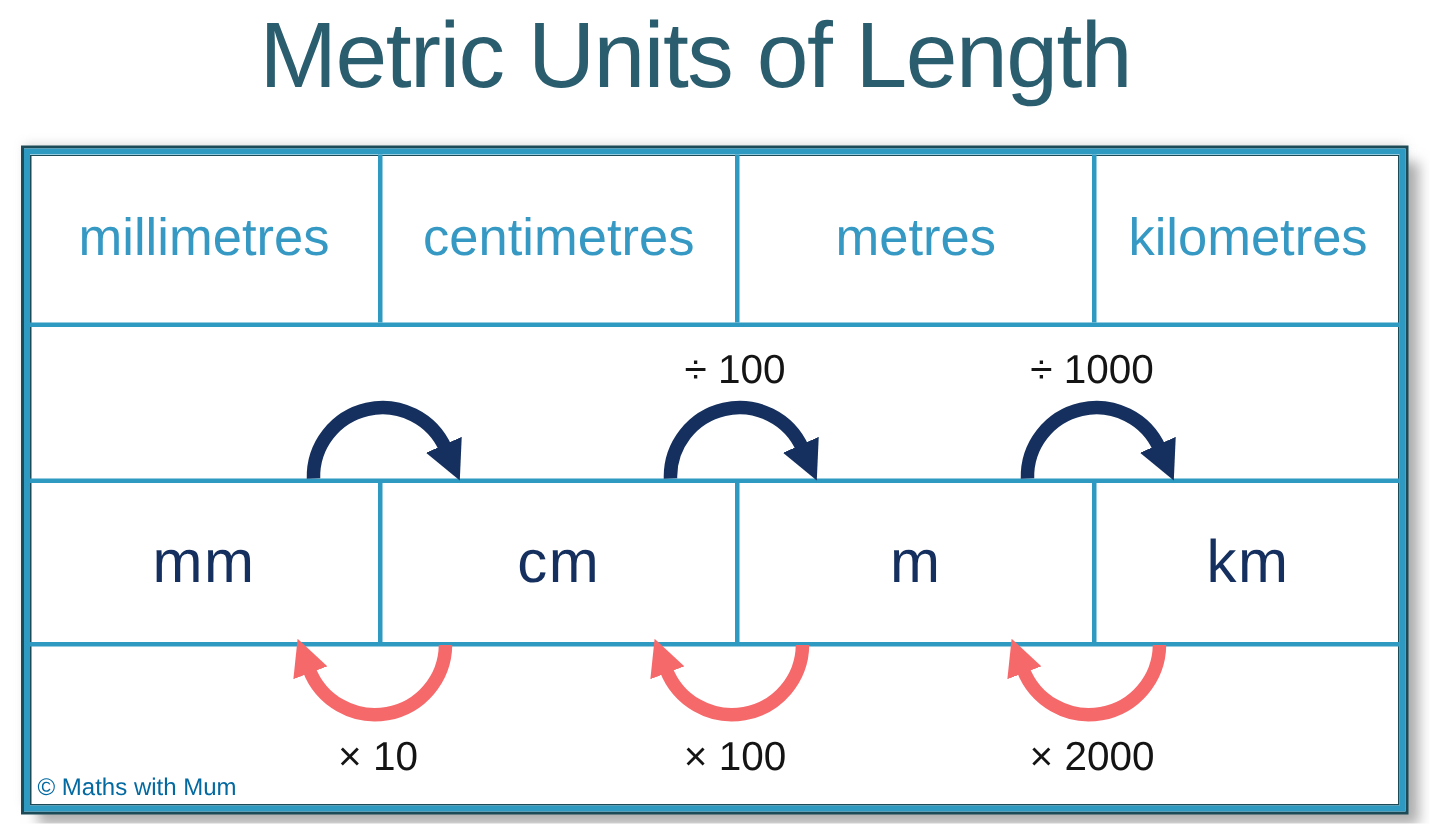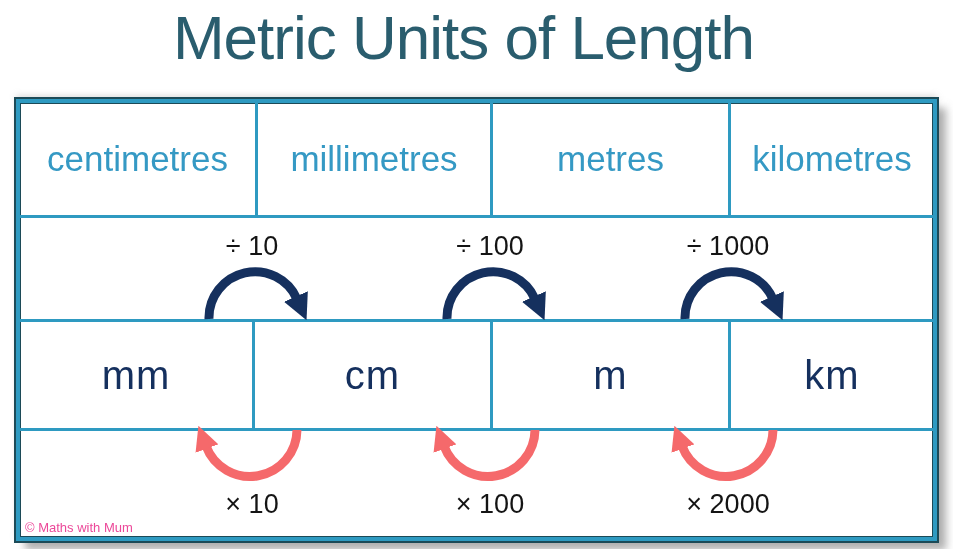--- a/index.html
+++ b/index.html
@@ -81,49 +81,48 @@
   svg.arc-divide.p2 { left: 419px; }
   svg.arc-divide.p3 { left: 657px; }
   svg.arc-multiply { top: -7px; width: 114px; height: 60px; }
   svg.arc-multiply.p1 { left: 173px; }
   svg.arc-multiply.p2 { left: 411px; }
   svg.arc-multiply.p3 { left: 649px; }
 
   .copyright {
     position: absolute;
     left: 5px; bottom: 2px;
-    font-size: 13px;
-    color: #ec4899;
+    font-size: 16px;
+    color: #0369a1;
     margin-top: 17px;
   }
 </style>
 </head>
 <body>
 
 <h1 class="title">Metric Units of Length</h1>
 
 <div class="frame">
 
   <div class="row row-units">
+    <div class="cell c1">
+      <span class="unit-label">millimetres</span>
+    </div>
     <div class="cell c2">
       <span class="unit-label">centimetres</span>
-    </div>
-    <div class="cell c1">
-      <span class="unit-label">millimetres</span>
     </div>
     <div class="cell c3">
       <span class="unit-label">metres</span>
     </div>
     <div class="cell c4">
       <span class="unit-label">kilometres</span>
     </div>
   </div>
 
   <div class="row row-divide">
-    <span class="op-label p1">÷ 10</span>
     <span class="op-label p2">÷ 100</span>
     <span class="op-label p3">÷ 1000</span>
 
     <svg class="arc arc-divide p1" viewBox="0 0 114 64">
       <defs>
           <marker id="ah-d1" markerWidth="2.9" markerHeight="2.9" refX="0.3" refY="1.45" orient="auto" markerUnits="strokeWidth">
             <path d="M0,0 L2.9,1.45 L0,2.9 Z" fill="#15305e"></path>
           </marker>
         </defs>
       <path d="M 8 54 A 46 46 0 0 1 96 34" fill="none" stroke="#15305e" stroke-width="9" marker-end="url(#ah-d1)"></path>

